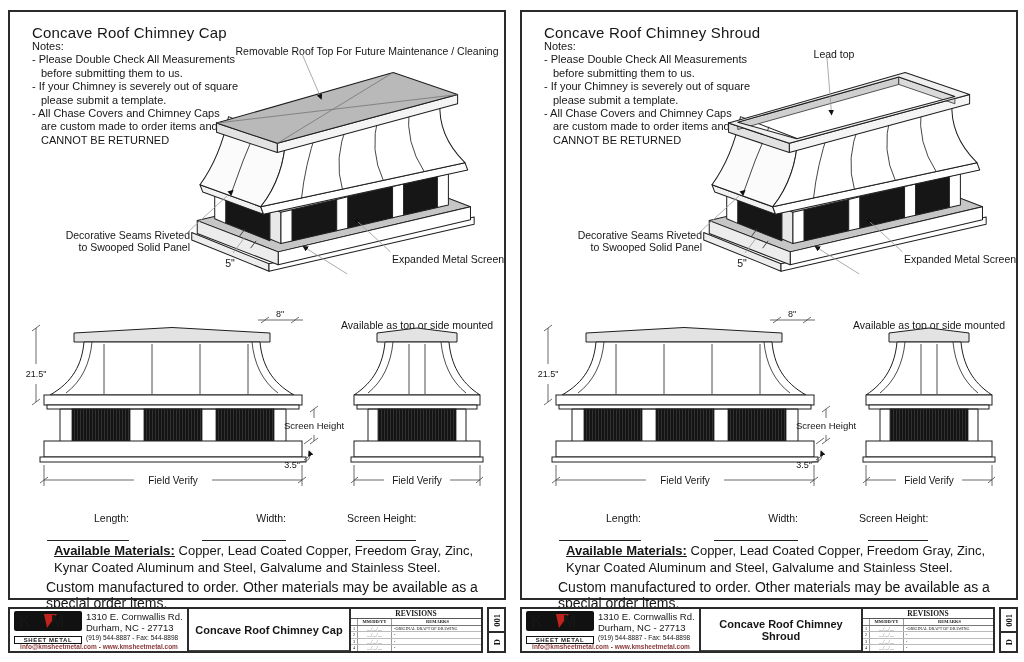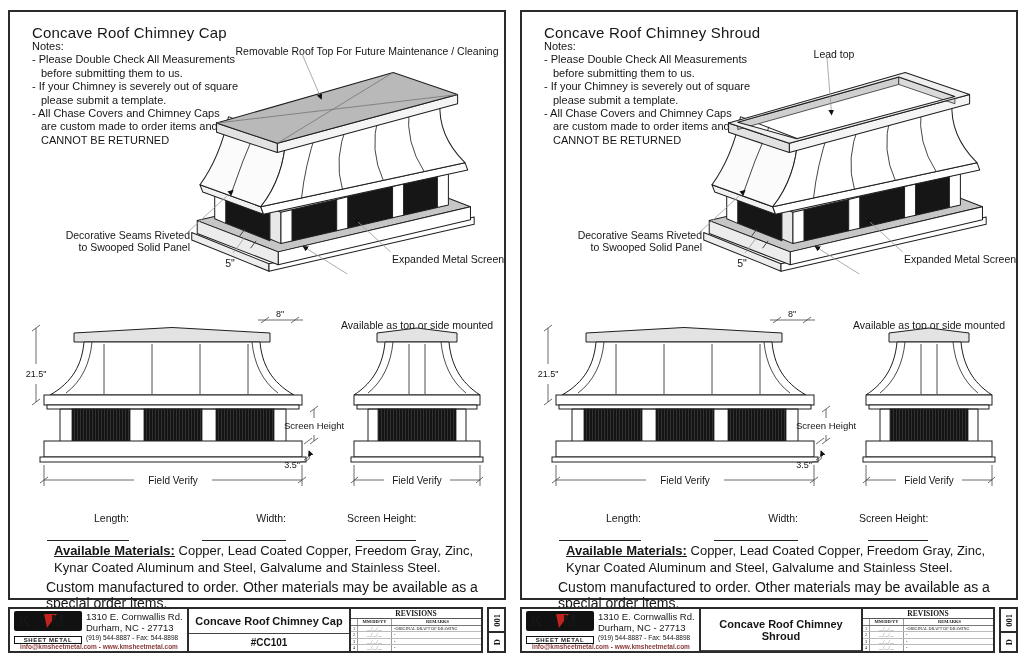--- a/index.html
+++ b/index.html
@@ -450,21 +450,20 @@
       </div>
       <div class="addr">
         <div class="a1">1310 E. Cornwallis Rd.</div>
         <div class="a1">Durham, NC - 27713</div>
         <div class="a3">(919) 544-8887 - Fax: 544-8898</div>
       </div>
       <div class="contact">info@kmsheetmetal.com - www.kmsheetmetal.com</div>
     </div>
     <div class="cell-mid">
       <div class="doc-title">Concave Roof Chimney Cap</div>
-      <div class="part-no">#CC101</div>
     </div>
     <div class="cell-rev">
       <div class="rev-h">REVISIONS</div>
       <div class="rev-cols">
         <div class="rc-n"></div>
         <div class="rc-d">MM/DD/YY</div>
         <div class="rc-r" style="text-align:center">REMARKS</div>
       </div>
       <div class="rev-row">
           <div class="rc-n">1</div>

